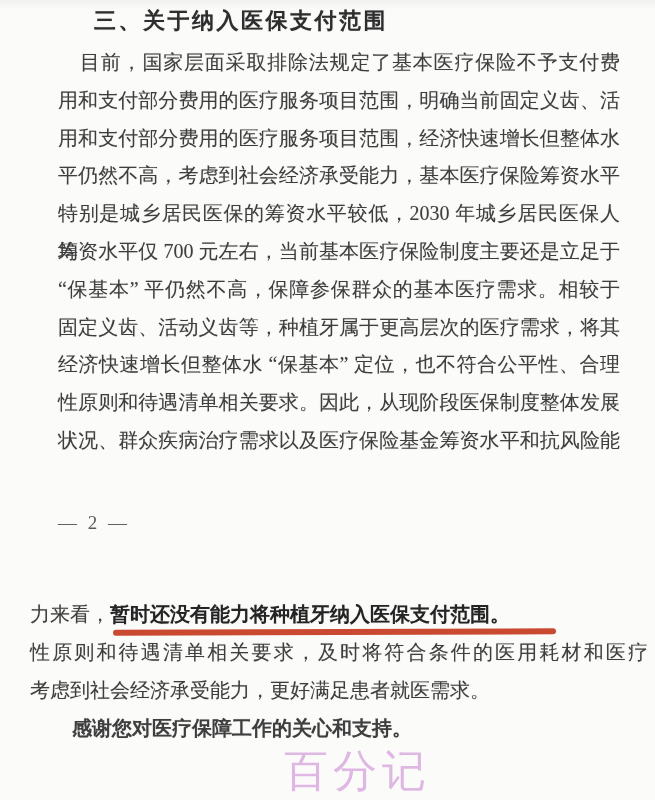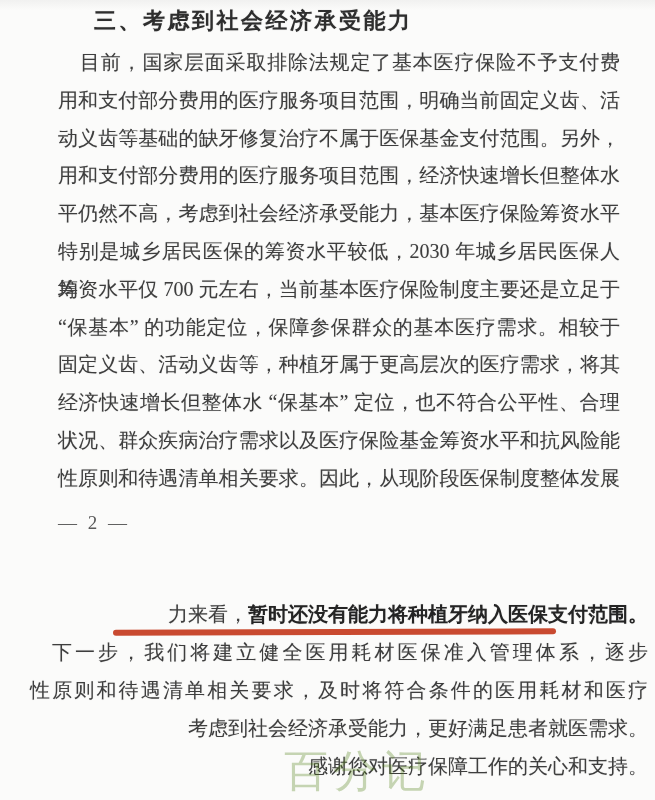--- a/index.html
+++ b/index.html
@@ -26,25 +26,25 @@
     font-size:20px; color:#3e3e3e;
     text-shadow:0 0 1px rgba(80,80,80,.3);
   }
   .p2body .line { height:37.8px; line-height:37.8px; }
 
   .p3body {
     position:absolute; left:30px; top:595px; width:618px;
     font-size:20px; color:#3e3e3e;
     text-shadow:0 0 1px rgba(80,80,80,.3);
   }
-  .p3body .line { height:38px; line-height:38px;text-align:right; }
+  .p3body .line { height:38px; line-height:38px; }
 
   .jline { text-align:justify; text-align-last:justify; }
   .indent1 { text-indent:22px; }
-  .indent2 { text-indent:42px; }
+  .indent2 { text-indent:42px;font-weight:bold; }
 
   .pagenum {
     position:absolute; left:58px; top:512px;
     font-size:19px; color:#5a5a5a; letter-spacing:3px;
   }
 
   .hl { font-weight:700; color:#242424; }
 
   
   .underline-red {
@@ -52,60 +52,58 @@
     width:443px; height:6px;
     background:#c43b1e;
     border-radius:3px;
     transform:rotate(-0.2deg);
     opacity:.92;
   }
 
   .watermark {
     position:absolute; left:284px; top:742px;
     font-size:44px; letter-spacing:5px;
-    color:#4d7c0f; opacity:.30;
+    color:#a21caf; opacity:.30;
     font-family:"Liberation Sans","DejaVu Sans",sans-serif;
     pointer-events:none;
   }
 
   
   .scan-edge {
     position:absolute; left:0; top:0; width:655px; height:10px;
     background:linear-gradient(180deg, rgba(120,120,120,.08), rgba(120,120,120,0));
     pointer-events:none;
   }
 </style>
 </head>
 <body>
 
 <div class="page">
   <div class="scan-edge"></div>
 
-  <div class="heading">三、考虑到社会经济承受能力</div>
+  <div class="heading">三、关于纳入医保支付范围</div>
 
   <div class="p2body">
     <div class="line jline indent1">目前，国家层面采取排除法规定了基本医疗保险不予支付费</div>
     <div class="line jline">用和支付部分费用的医疗服务项目范围，明确当前固定义齿、活</div>
-    <div class="line jline">动义齿等基础的缺牙修复治疗不属于医保基金支付范围。另外，</div>
     <div class="line jline">用和支付部分费用的医疗服务项目范围，经济快速增长但整体水</div>
     <div class="line jline">平仍然不高，考虑到社会经济承受能力，基本医疗保险筹资水平</div>
     <div class="line jline">特别是城乡居民医保的筹资水平较低，2030 年城乡居民医保人均</div>
     <div class="line jline">筹资水平仅 700 元左右，当前基本医疗保险制度主要还是立足于</div>
-    <div class="line jline">“保基本” 的功能定位，保障参保群众的基本医疗需求。相较于</div>
+    <div class="line jline">“保基本” 平仍然不高，保障参保群众的基本医疗需求。相较于</div>
     <div class="line jline">固定义齿、活动义齿等，种植牙属于更高层次的医疗需求，将其</div>
     <div class="line jline">经济快速增长但整体水 “保基本” 定位，也不符合公平性、合理</div>
+    <div class="line jline">性原则和待遇清单相关要求。因此，从现阶段医保制度整体发展</div>
     <div class="line jline">状况、群众疾病治疗需求以及医疗保险基金筹资水平和抗风险能</div>
-    <div class="line jline">性原则和待遇清单相关要求。因此，从现阶段医保制度整体发展</div>
   </div>
 
   <div class="pagenum">— 2 —</div>
 
   <div class="p3body">
     <div class="line"><span>力来看，</span><span class="hl">暂时还没有能力将种植牙纳入医保支付范围。</span></div>
-    <div class="line jline indent1">下一步，我们将建立健全医用耗材医保准入管理体系，逐步</div>
     <div class="line jline">性原则和待遇清单相关要求，及时将符合条件的医用耗材和医疗</div>
     <div class="line">考虑到社会经济承受能力，更好满足患者就医需求。</div>
     <div class="line indent2">感谢您对医疗保障工作的关心和支持。</div>
   </div>
 
   <div class="underline-red"></div>
 
   <div class="watermark">百分记</div>
 </div>
 

